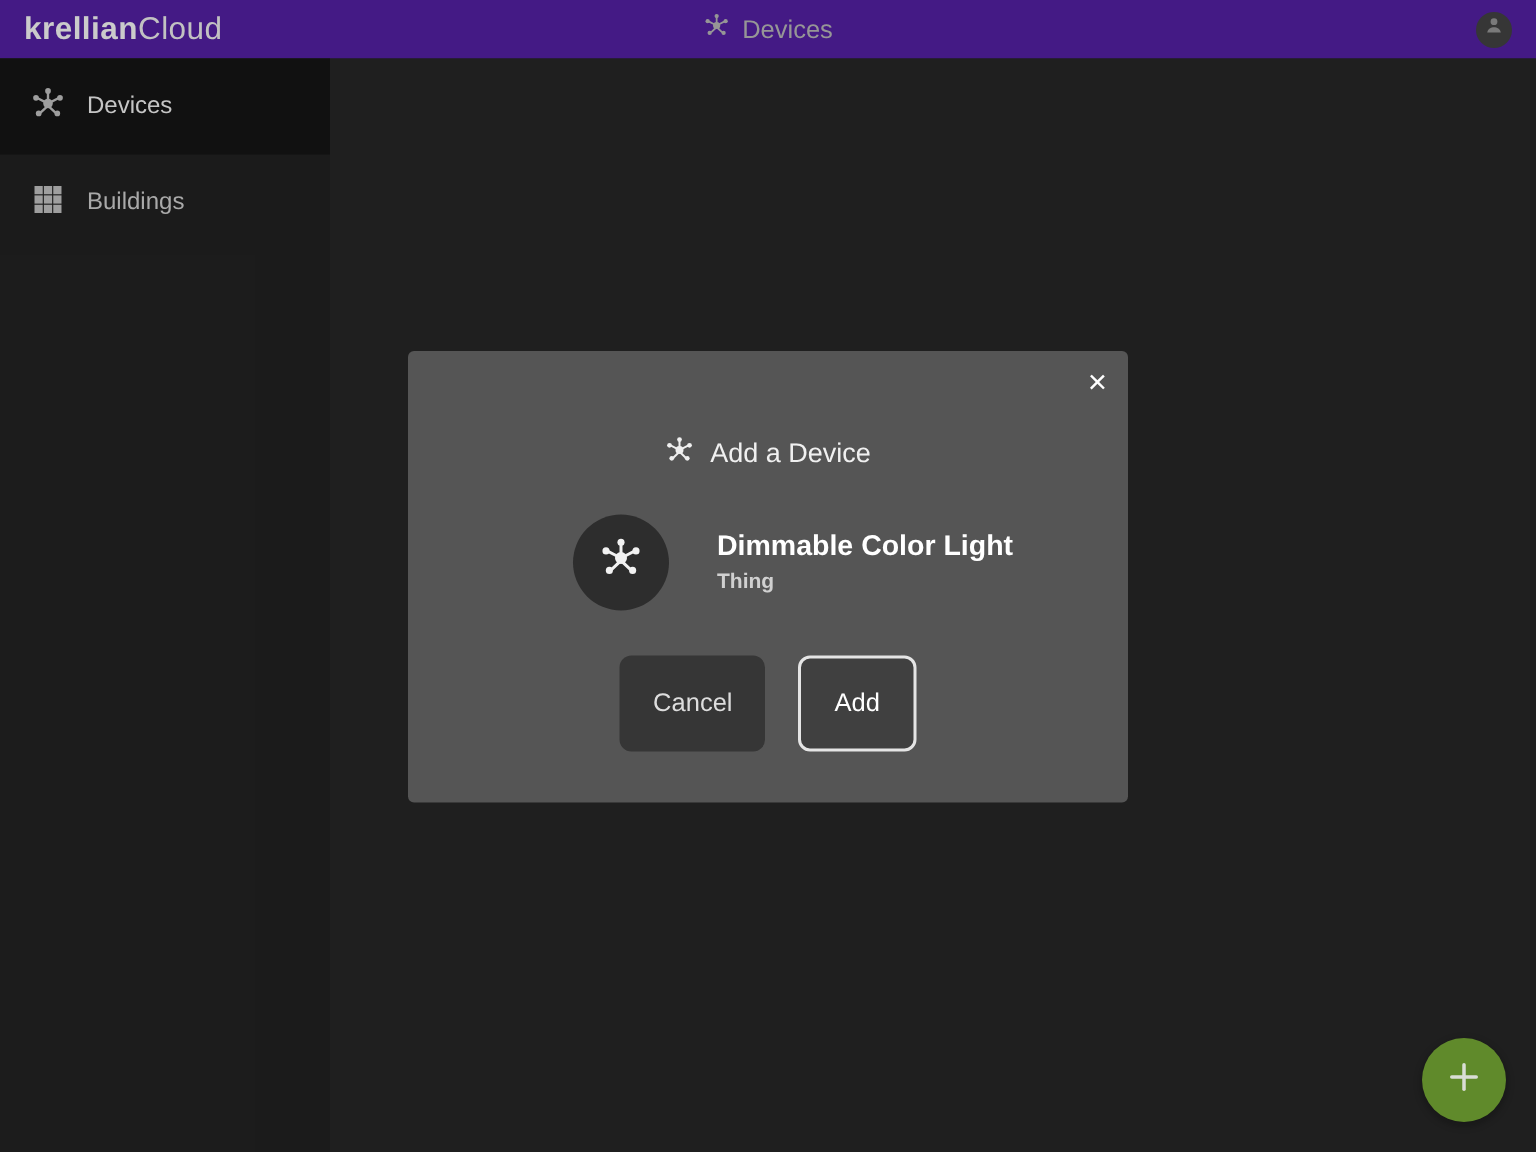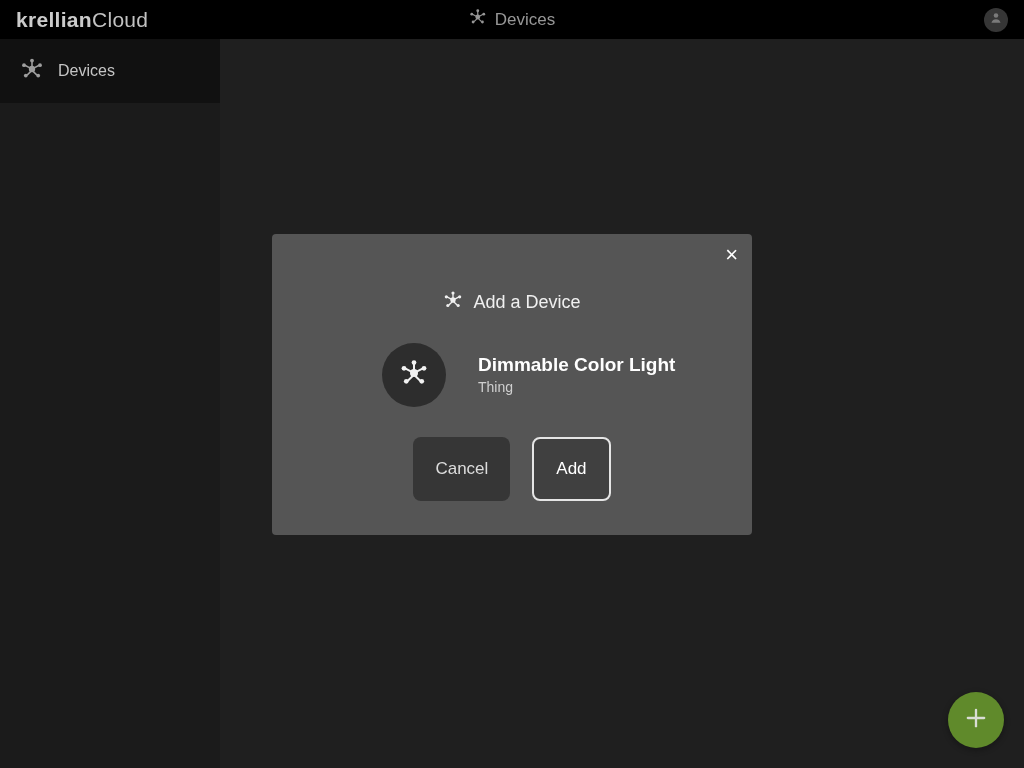--- a/index.html
+++ b/index.html
@@ -9,21 +9,21 @@
     background: #222;
     color: #ddd;
     position: relative;
   }
 
   
   .topbar {
     position: absolute;
     top: 0; left: 0; right: 0;
     height: 39px;
-    background: #000000;
+    background: #4c1d95;
     display: flex;
     align-items: center;
     padding: 0 16px;
   }
   .brand {
     font-size: 21px;
     letter-spacing: 0.3px;
     color: #d8d8d8;
     font-weight: 300;
   }
@@ -140,21 +140,21 @@
     border-radius: 50%;
     background: #2d2d2d;
     display: flex;
     align-items: center;
     justify-content: center;
     flex: 0 0 64px;
   }
   .device-chip svg { fill: #f2f2f2; }
   .device-text { line-height: 1.25; }
   .device-name { font-size: 19px; font-weight: 600; color: #fff; }
-  .device-sub  { font-size: 14px; color: #d0d0d0; margin-top: 2px; }
+  .device-sub  { font-size: 14px; color: #d0d0d0; margin-top: 2px; font-weight: bold; }
 
   .actions {
     margin-top: 30px;
     display: flex;
     justify-content: center;
     gap: 22px;
   }
   .btn {
     border: none;
     font: inherit;
@@ -234,20 +234,28 @@
 </div>
 
 <nav class="sidebar">
   <div class="sb-item active">
     <span>
       <svg viewBox="0 0 24 24">
           <use href="#ic-hub"></use>
         </svg>
     </span>
     <span>Devices</span>
+  </div>
+  <div class="sb-item">
+    <span>
+      <svg viewBox="0 0 24 24">
+          <use href="#ic-grid"></use>
+        </svg>
+    </span>
+    <span>Buildings</span>
   </div>
 </nav>
 
 <main class="main"></main>
 
 <div class="fab" aria-label="Add">
   <span>
     <svg width="28" height="28" viewBox="0 0 24 24">
         <use href="#ic-plus"></use>
       </svg>

